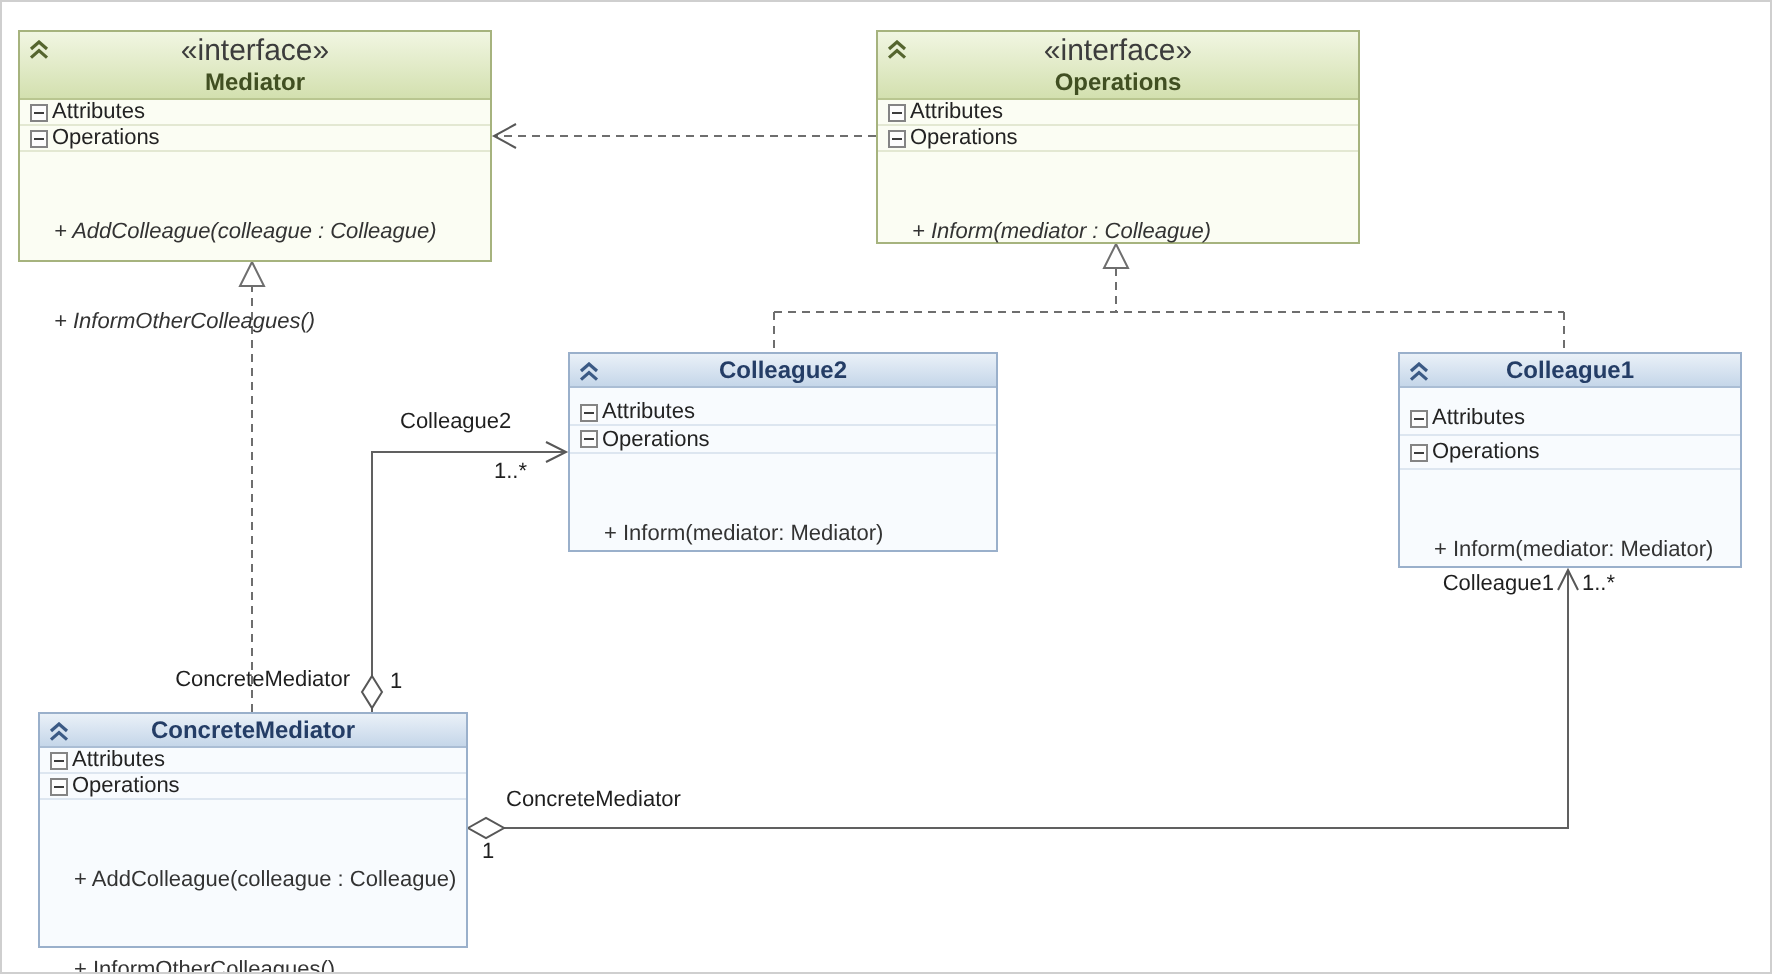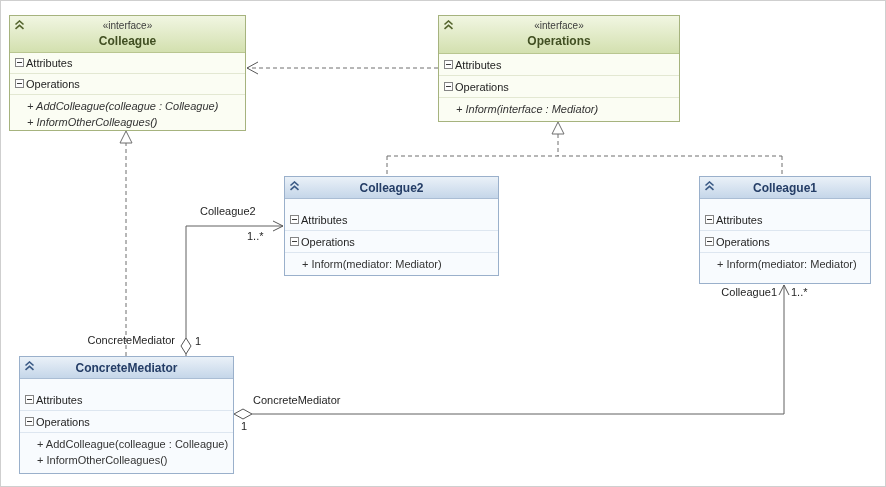--- a/index.html
+++ b/index.html
@@ -44,21 +44,21 @@
     height: 22px;
     background: linear-gradient(#eaf1f8, #c5d6e9);
     border-bottom: 1px solid #aabdd4;
     display: flex; align-items: center; justify-content: center;
   }
   .collapse { position: absolute; left: 4px; top: 4px; width: 11px; height: 10px; cursor: pointer; }
   .collapse svg { display: block; }
   .collapse.green-ic polyline { fill: none; stroke: #55652e; stroke-width: 1.6; }
   .collapse.blue-ic  polyline { fill: none; stroke: #3b5a85; stroke-width: 1.6; }
 
-  .stereo { font-size: 10px; color: #3c3c3c; line-height: 14px; }
+  .stereo { font-size: 15px; color: #3c3c3c; line-height: 14px; }
   .title  { font-weight: bold; font-size: 12px; line-height: 16px; }
   .green-title { color: #414f22; }
   .blue-title  { color: #243d66; }
 
   .spacer { height: 10px; }
 
   .section {
     height: 22px;
     display: flex;
     align-items: center;
@@ -76,21 +76,21 @@
     background: #fdfdfd;
     position: relative;
     flex: 0 0 auto;
     cursor: pointer;
   }
   .expander::after {
     content: ""; position: absolute; left: 1px; right: 1px; top: 3px; height: 1px; background: #3c3c3c;
   }
 
   .ops { padding: 3px 4px 0 17px; }
-  .ops .op { line-height: 16px; white-space: nowrap; color: #333333; }
+  .ops .op { line-height: 16px; white-space: nowrap; color: #333333; margin-top: 29px; }
   .ops.italic .op { font-style: italic; }
 
   .conn-label {
     position: absolute;
     font-size: 11px;
     color: #1f1f1f;
     white-space: nowrap;
     line-height: 13px;
   }
 </style>
@@ -131,21 +131,21 @@
 
   <div class="uml-class interface" style="left:8px; top:14px; width:237px; height:116px;">
     <div class="hdr green">
       <span class="collapse green-ic">
         <svg width="11" height="10" viewBox="0 0 11 10">
             <polyline points="1.5,4.5 5.5,1 9.5,4.5"></polyline>
             <polyline points="1.5,8.8 5.5,5.3 9.5,8.8"></polyline>
           </svg>
       </span>
       <div class="stereo">«interface»</div>
-      <div class="title green-title">Colleague</div>
+      <div class="title green-title">Mediator</div>
     </div>
     <div class="section">
       <span class="expander"></span>
       <span>Attributes</span>
     </div>
     <div class="section">
       <span class="expander"></span>
       <span>Operations</span>
     </div>
     <div class="ops italic">
@@ -167,21 +167,21 @@
     </div>
     <div class="section">
       <span class="expander"></span>
       <span>Attributes</span>
     </div>
     <div class="section">
       <span class="expander"></span>
       <span>Operations</span>
     </div>
     <div class="ops italic">
-      <div class="op">+ Inform(interface : Mediator)</div>
+      <div class="op">+ Inform(mediator : Colleague)</div>
     </div>
   </div>
 
   <div class="uml-class clazz" style="left:283px; top:175px; width:215px; height:100px;">
     <div class="hdr blue">
       <span class="collapse blue-ic">
         <svg width="11" height="10" viewBox="0 0 11 10">
             <polyline points="1.5,4.5 5.5,1 9.5,4.5"></polyline>
             <polyline points="1.5,8.8 5.5,5.3 9.5,8.8"></polyline>
           </svg>

